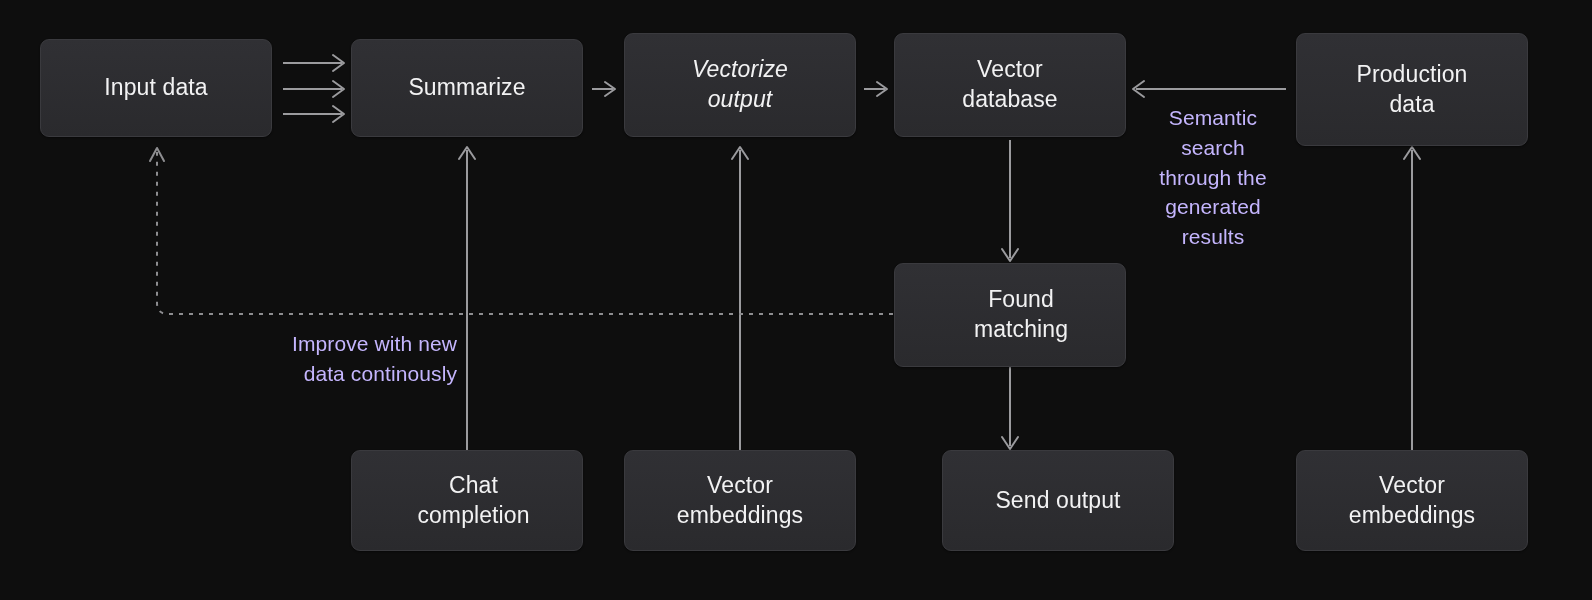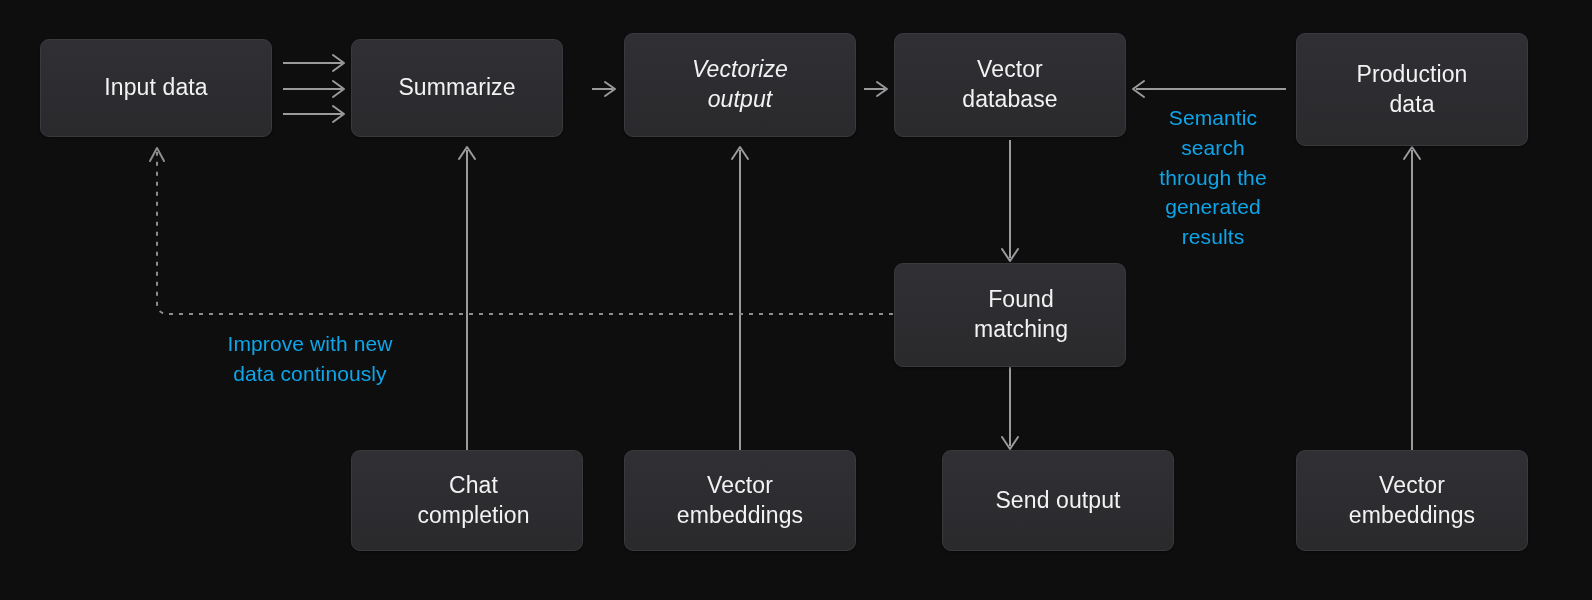--- a/index.html
+++ b/index.html
@@ -35,21 +35,21 @@
     letter-spacing: 0.1px;
     padding: 4px 10px;
     box-shadow: 0 1px 2px rgba(0,0,0,0.45);
   }
   .node-label {
     white-space: pre-line;
     display: block;
   }
   .edge-label {
     position: absolute;
-    color: #0ea5e9;
+    color: #c4b5fd;
     font-size: 21px;
     line-height: 1.42;
     text-align: center;
     white-space: pre-line;
     letter-spacing: 0.1px;
   }
   svg.wires {
     position: absolute;
     top: 0;
     left: 0;
@@ -149,21 +149,21 @@
       <path class="wire-dashed" d="M 893 314 L 168 314 Q 157 314 157 303 L 157 152"></path>
       <path class="head-dashed" d="M 150 161 L 157 148 L 164 161"></path>
     </g>
 
   </svg>
 
   <div class="node" style="left:40px;  top:39px;  width:232px; height:98px;">
     <span class="node-label">Input data</span>
   </div>
 
-  <div class="node" style="left:351px; top:39px;  width:212px; height:98px;">
+  <div class="node" style="left:351px; top:39px;  width:232px; height:98px;">
     <span class="node-label">Summarize</span>
   </div>
 
   <div class="node" style="left:624px; top:33px;  width:232px; height:104px;font-style:italic;">
     <span class="node-label">Vectorize
 output</span>
   </div>
 
   <div class="node" style="left:894px; top:33px;  width:232px; height:104px;">
     <span class="node-label">Vector
@@ -198,16 +198,16 @@
     <span class="node-label">Vector
 embeddings</span>
   </div>
 
   <div class="edge-label" style="left:1140px; top:103px; width:146px;">Semantic
 search
 through the
 generated
 results</div>
 
-  <div class="edge-label" style="left:176px; top:329px; width:268px;">Improve with new
+  <div class="edge-label" style="left:189px; top:329px; width:268px;text-align:right;">Improve with new
 data continously</div>
 
 </div>
 
 </body></html>

